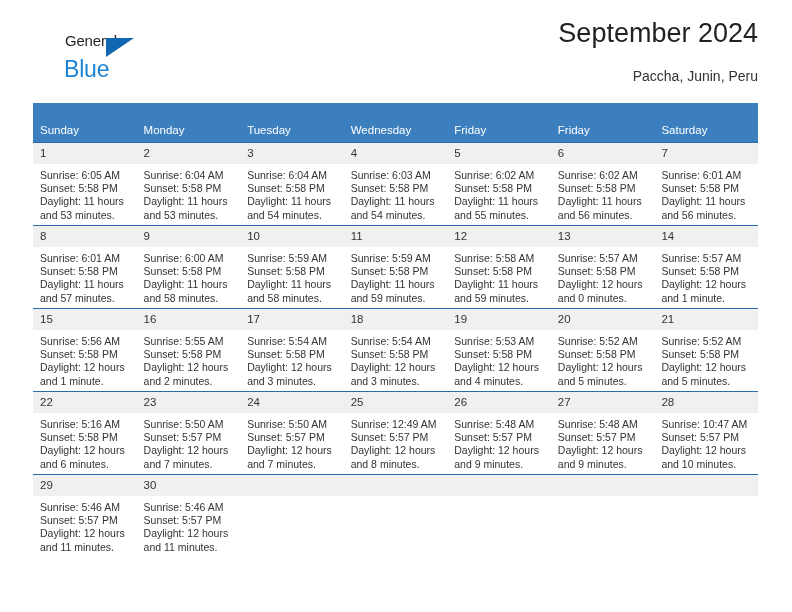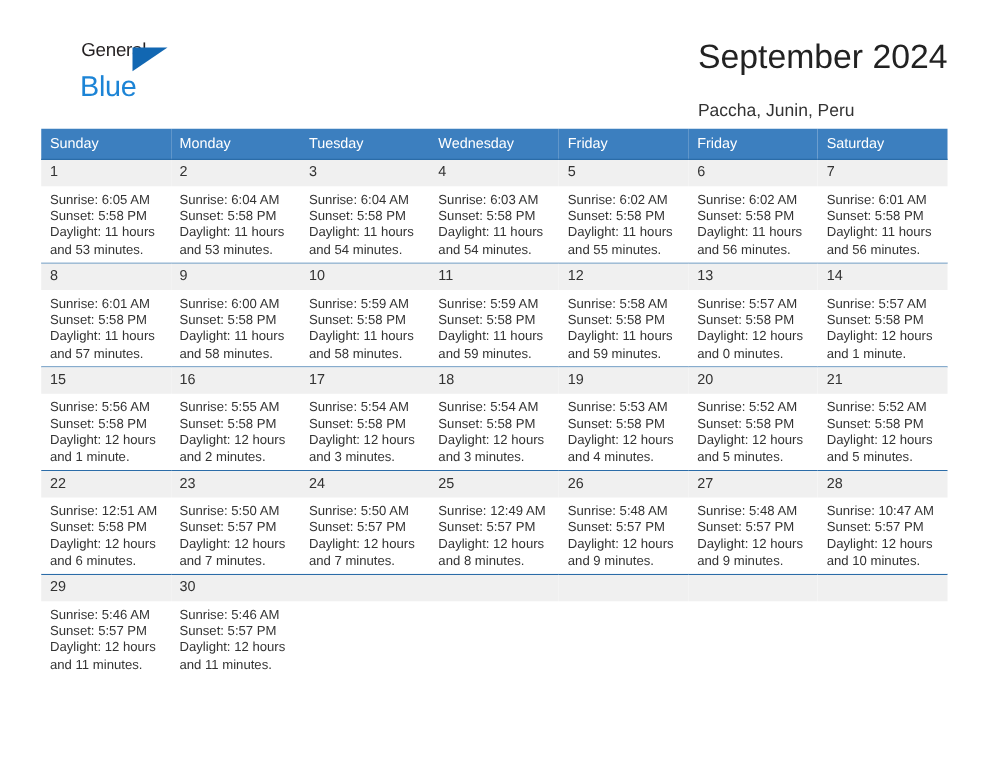--- a/index.html
+++ b/index.html
@@ -60,22 +60,22 @@
     left: 31px;
     top: 24px;
     font-size: 23px;
     letter-spacing: -0.2px;
     color: #1c84d6;
     font-family: "Liberation Sans", sans-serif;
   }
   .title-block {
     position: absolute;
     right: 34px;
-    top: 28px;
-    text-align: left;
+    top: 16px;
+    text-align: right;
   }
   .cal-title {
     font-size: 27px;
     color: #222222;
     line-height: 34px;
     white-space: nowrap;
   }
   .cal-subtitle {
     font-size: 14px;
     color: #333333;
@@ -92,21 +92,21 @@
     width: 725px;
     border-collapse: collapse;
     table-layout: fixed;
   }
   .cal th {
     background: #3c7fbf;
     color: #ffffff;
     font-size: 11.5px;
     font-weight: normal;
     text-align: left;
-    padding: 5px 0 5px 7px;
+    padding: 20px 0 5px 7px;
     height: 14px;
     border: none;
   }
   .cal td {
     vertical-align: top;
     padding: 0;
     border: none;
     width: 103.57px;
     background: #ffffff;
   }
@@ -410,21 +410,21 @@
                 <div>and 5 minutes.</div>
               </div>
             </div>
           </td>
         </tr>
         <tr class="week-row">
           <td>
             <div class="cell-inner">
               <span class="daynum">22</span>
               <div class="details">
-                <div>Sunrise: 12:51 AM</div>
+                <div>Sunrise: 5:16 AM</div>
                 <div>Sunset: 5:58 PM</div>
                 <div>Daylight: 12 hours</div>
                 <div>and 6 minutes.</div>
               </div>
             </div>
           </td>
           <td>
             <div class="cell-inner">
               <span class="daynum">23</span>
               <div class="details">

